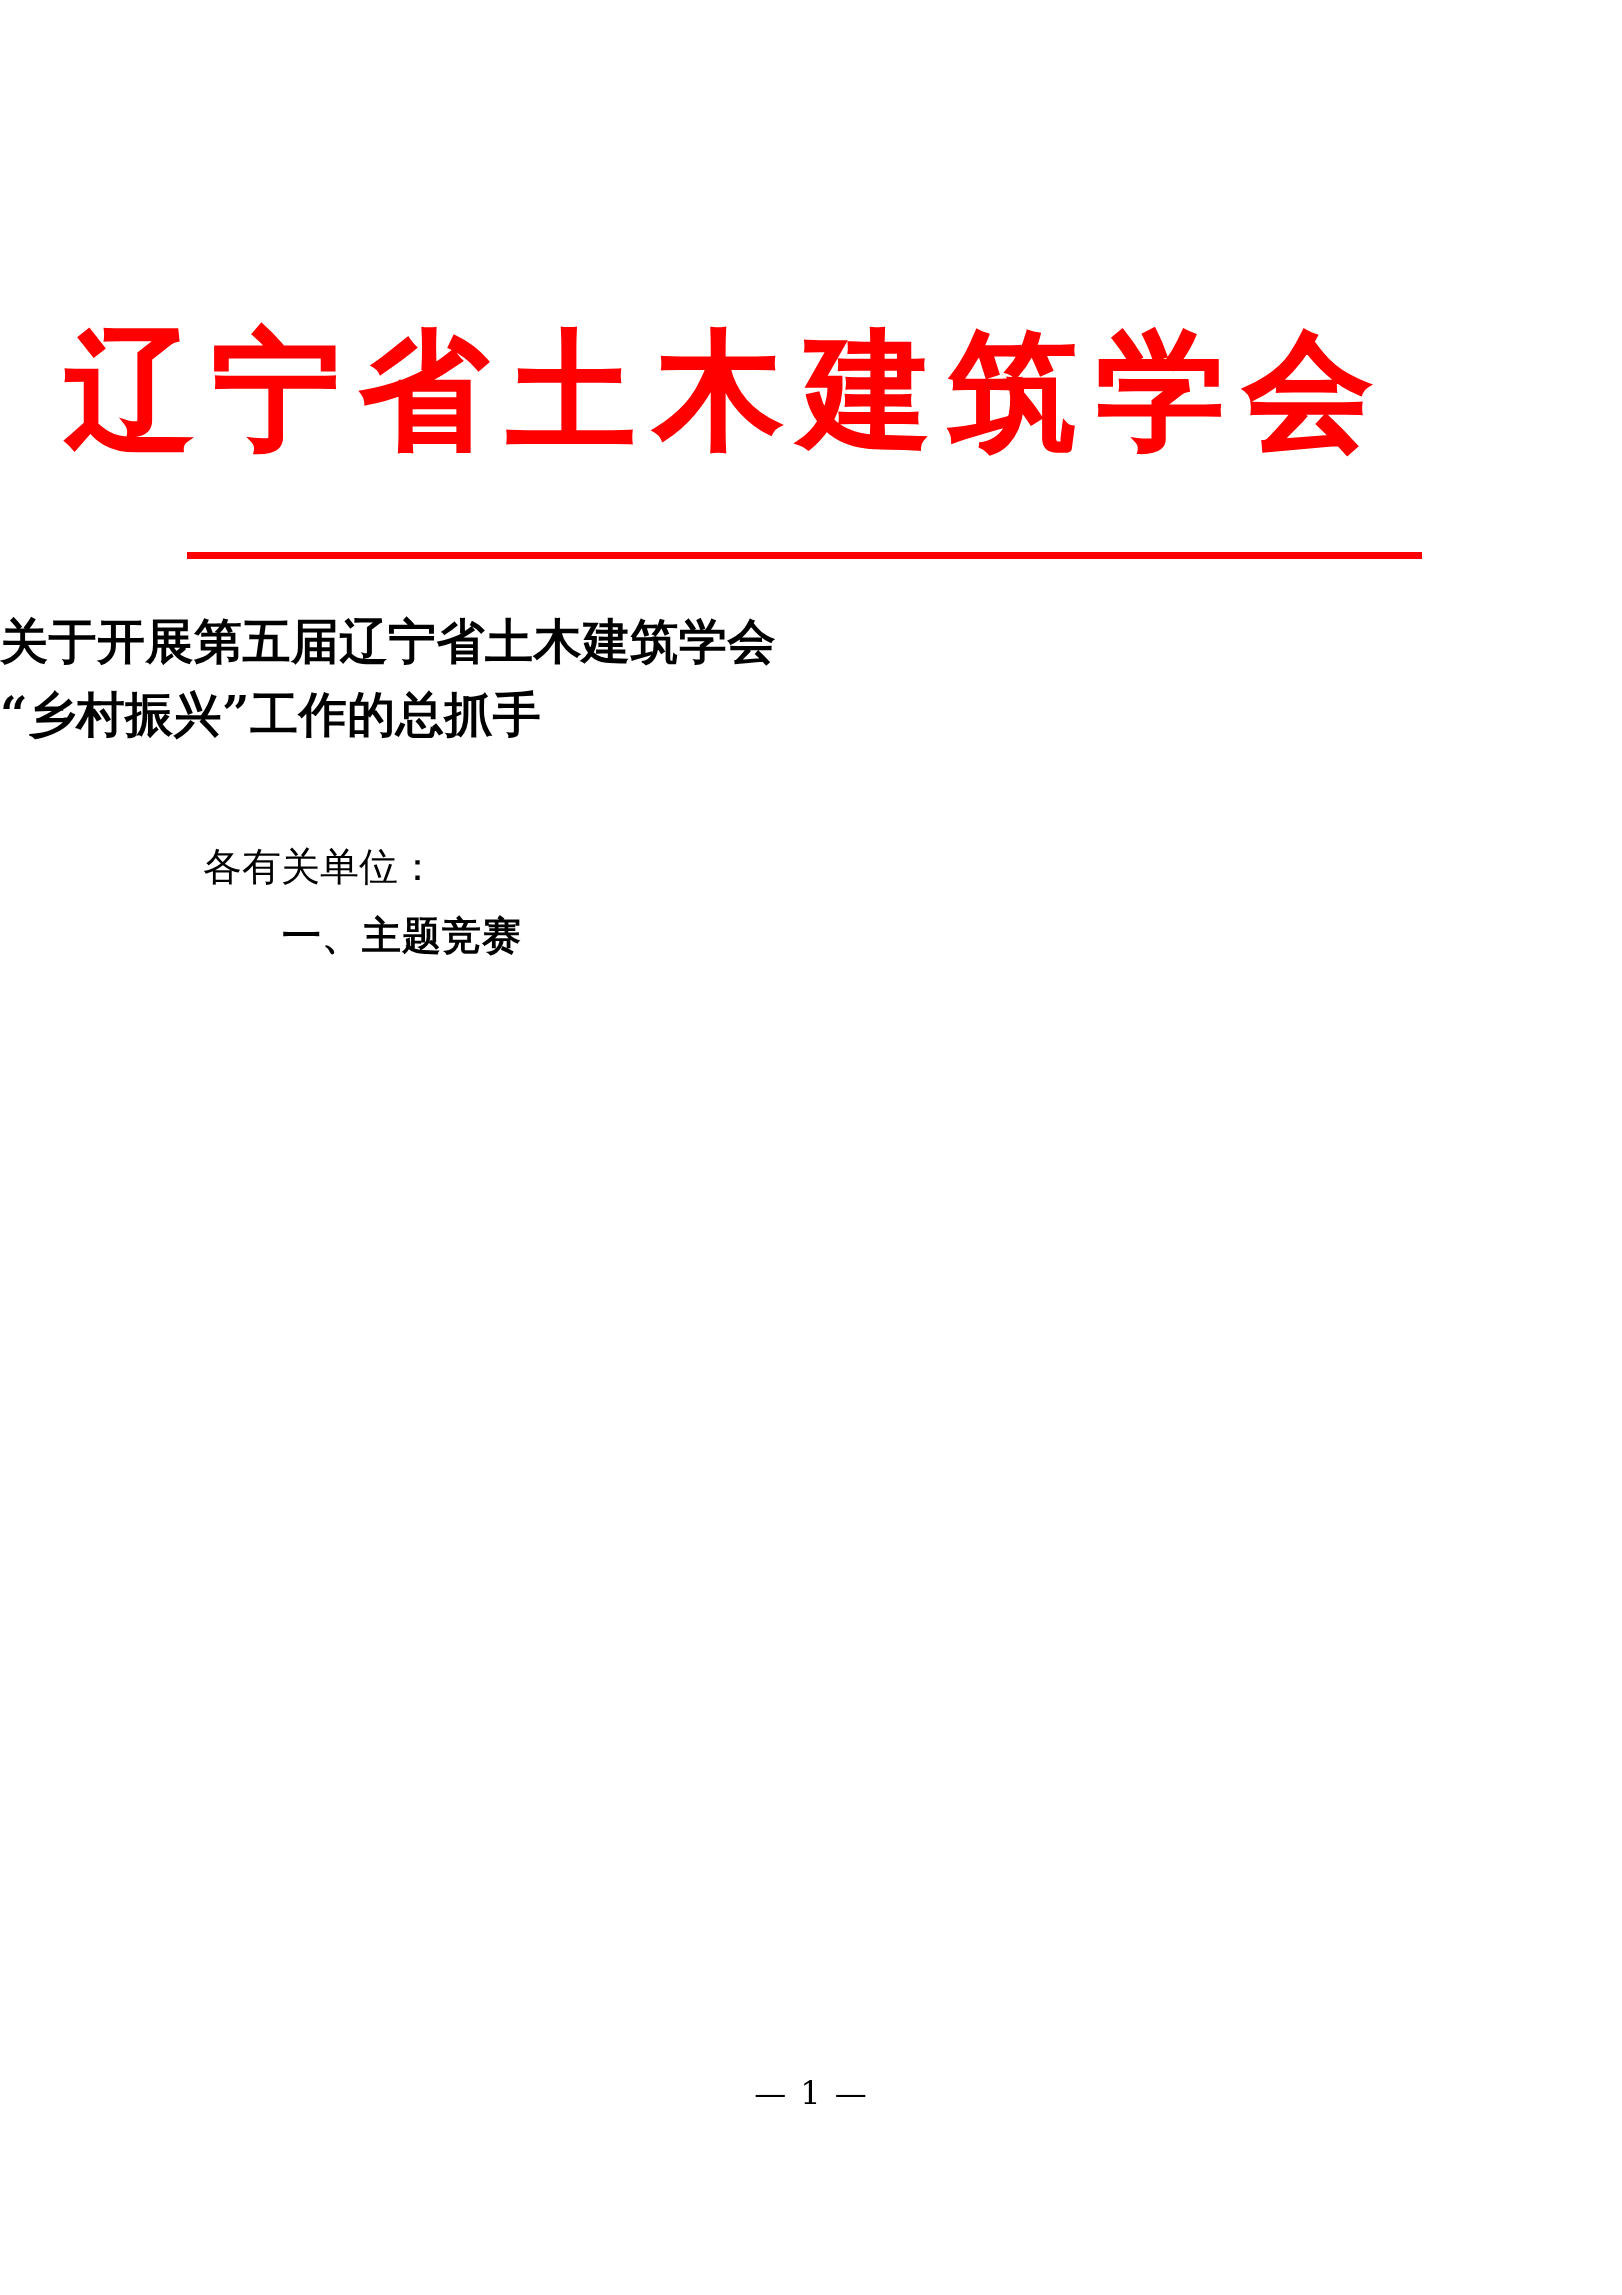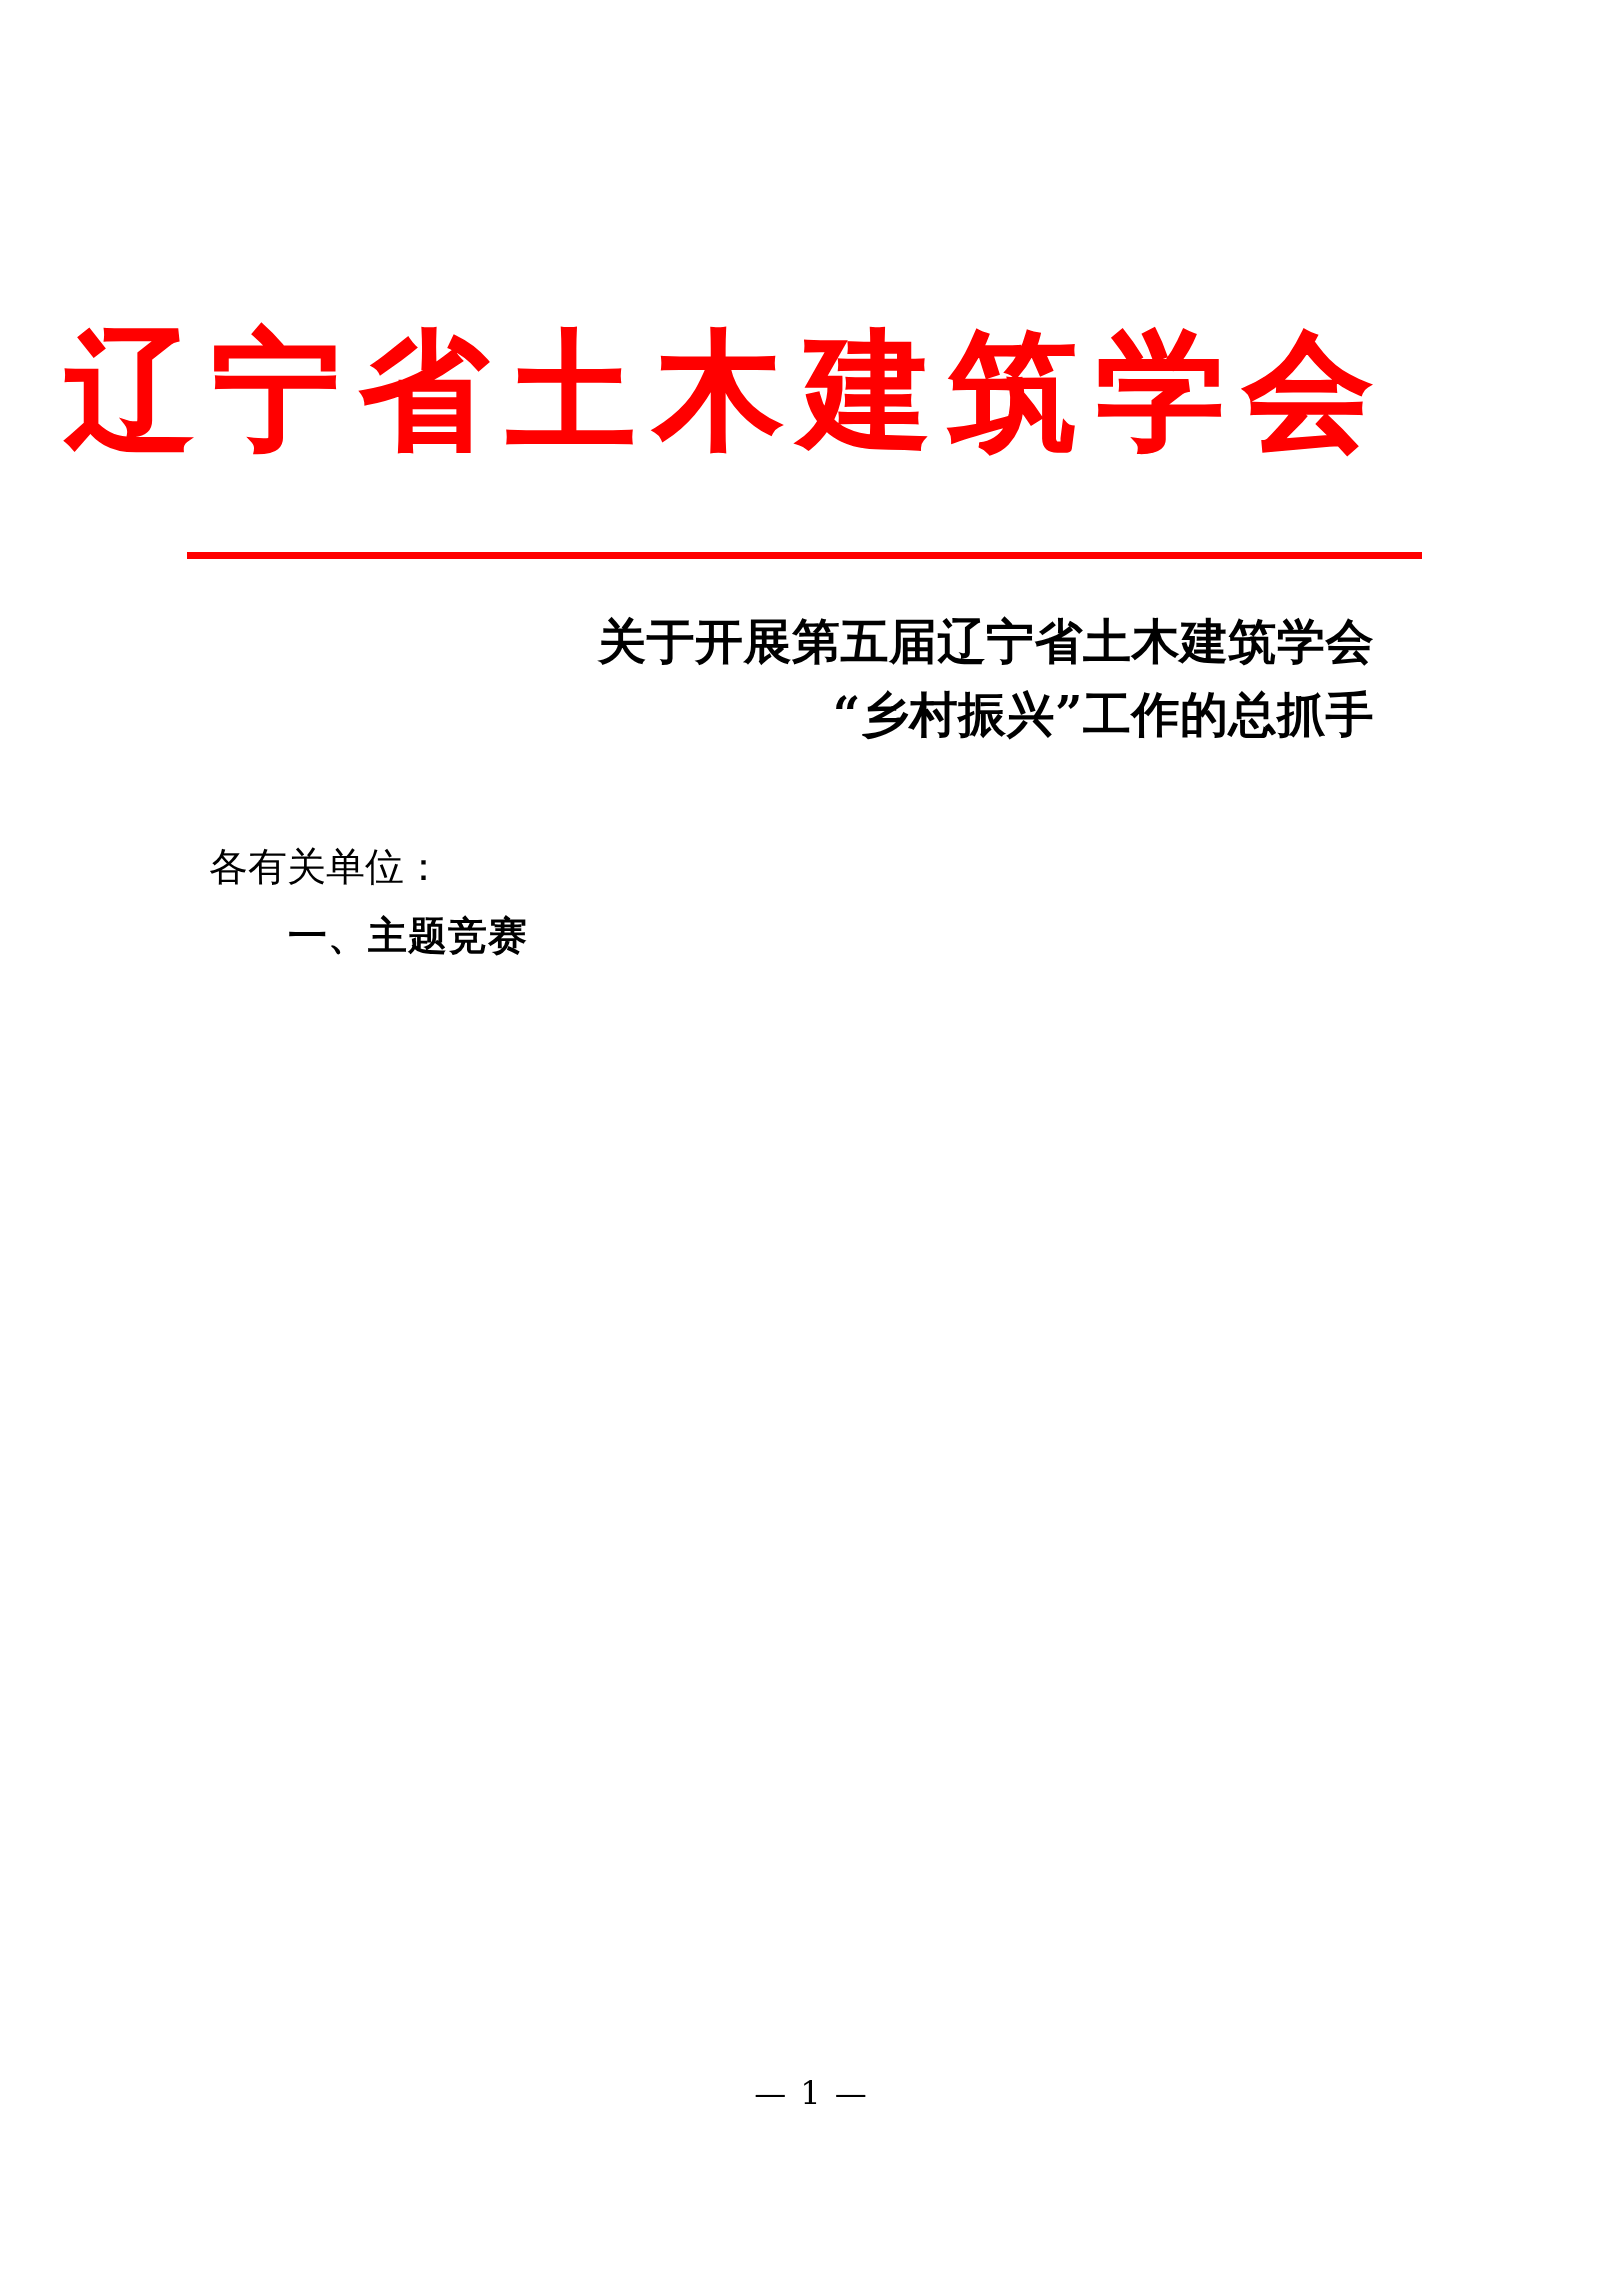--- a/index.html
+++ b/index.html
@@ -49,36 +49,36 @@
     height: 6.6px;
     background: #FF0000;
   }
 
   
   .doc-title {
     position: absolute;
     left: 0;
     top: 605px;
     width: 1374px;
-    text-align: right;
+    text-align: left;
   }
   .doc-title-line {
     font-family: "DejaVu Serif", "Liberation Serif", serif;
     font-weight: bold;
     font-size: 48px;
     line-height: 1.52;
     color: #000000;
     letter-spacing: 0.5px;
     white-space: nowrap;
   }
 
   
   .body-block {
     position: absolute;
-    left: 209px;
+    left: 203px;
     top: 832px;
     width: 1189px;
   }
   .para {
     font-family: "DejaVu Serif", "Liberation Serif", serif;
     font-size: 39px;
     line-height: 1.78;
     color: #000000;
     text-align: justify;
     text-justify: inter-character;

